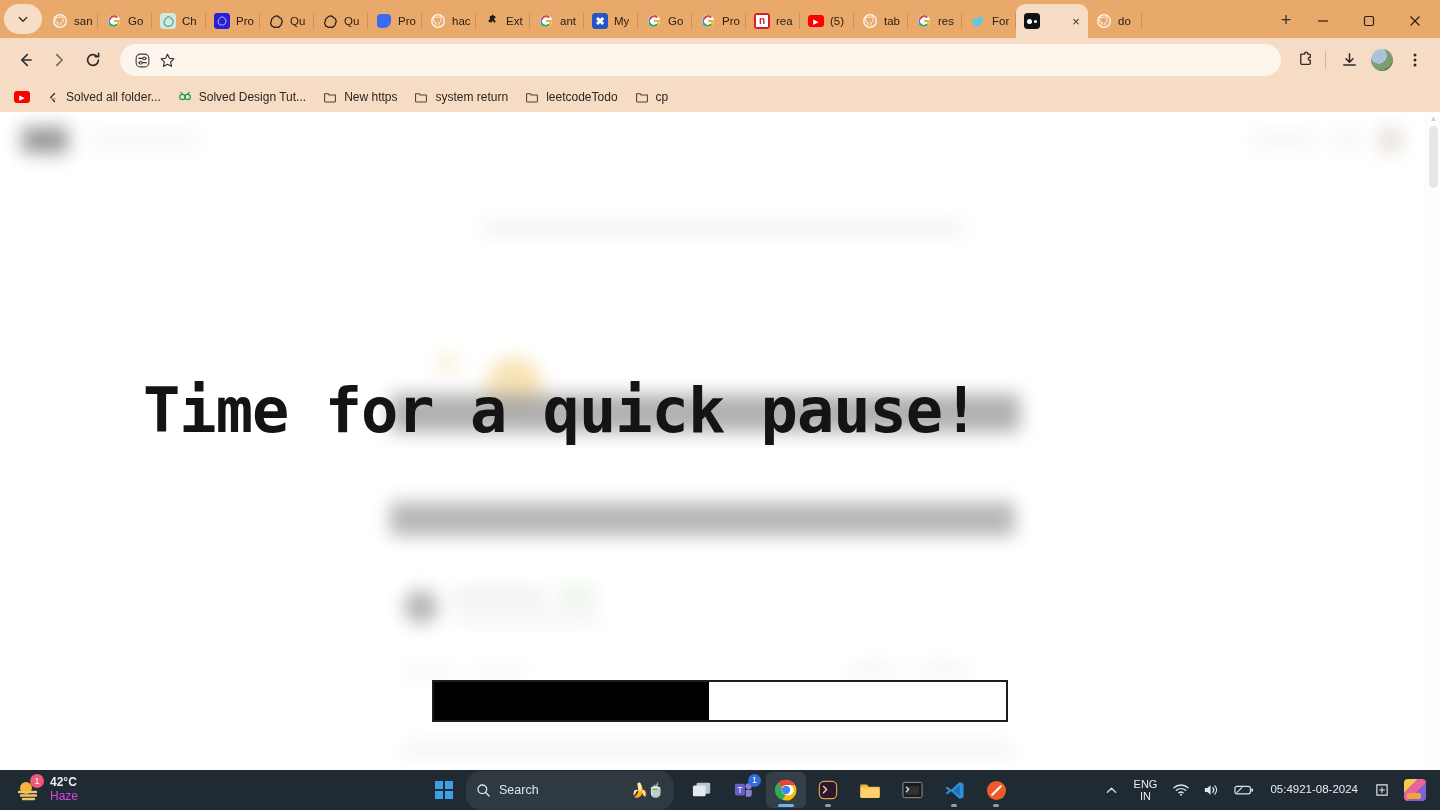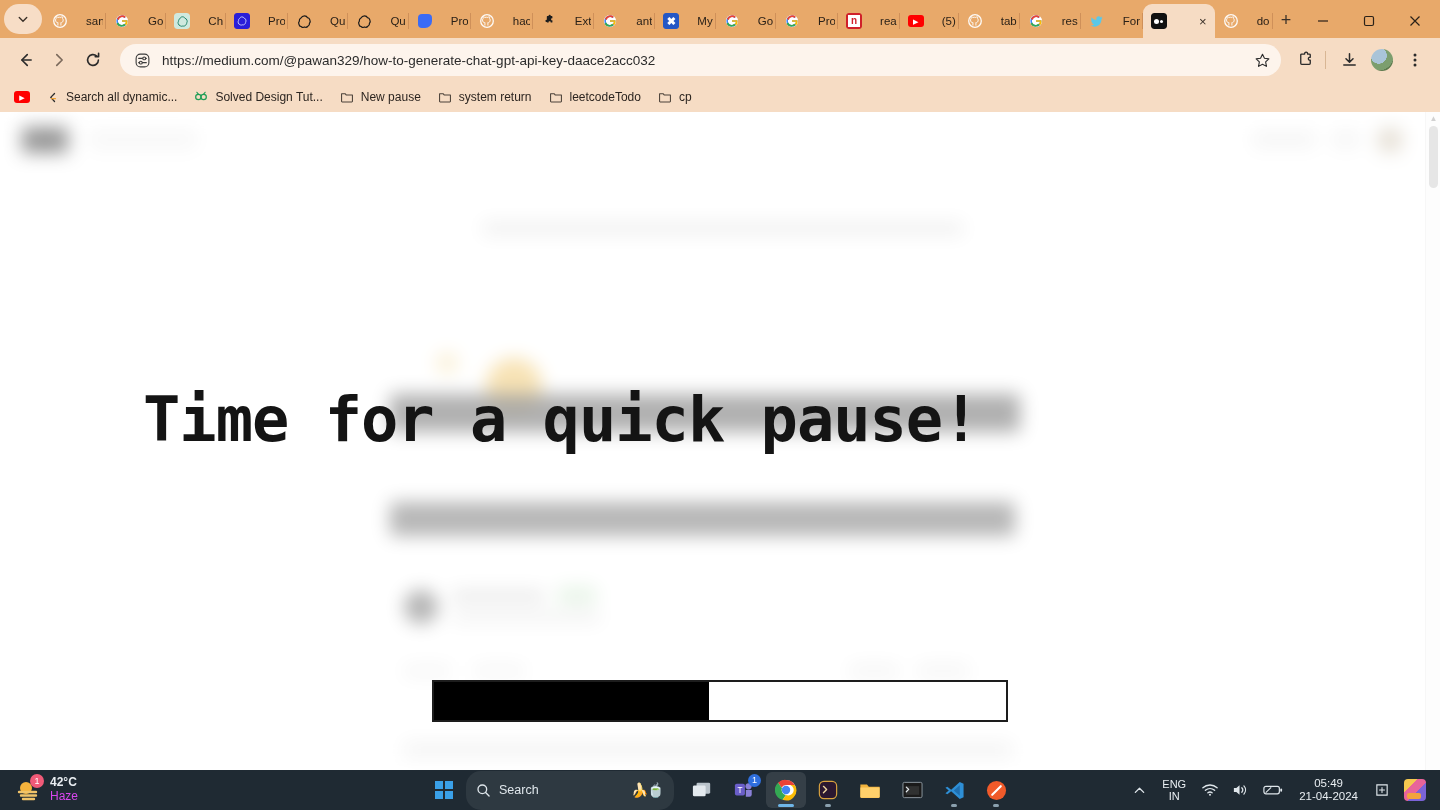--- a/index.html
+++ b/index.html
@@ -37,21 +37,21 @@
     padding: 0 3px 0 8px; margin-bottom: 0;
     max-width: 62px; min-width: 54px;
     overflow: hidden;
   }
   .tab .fav {
     width: 16px; height: 16px; flex: 0 0 16px;
     display: flex; align-items: center; justify-content: center;
     font-size: 11px; border-radius: 3px; overflow: hidden;
   }
   .tab .tlabel {
-    font-size: 11.5px; color: #2a2118; margin-left: 18px;
+    font-size: 11.5px; color: #2a2118; margin-left: 6px;
     white-space: nowrap; overflow: hidden;
     line-height: 34px;
   }
   .tab .tsep {
     position: absolute; right: 0; top: 9px;
     width: 1px; height: 16px; background: #cf9059;
   }
   .tab.active {
     background: #f6dcc4;
     border-radius: 9px 9px 0 0;
@@ -247,21 +247,21 @@
     display: flex; align-items: center; justify-content: center;
     color: #9a9a9a; font-size: 8px;
   }
 
   
   #overlay {
     position: absolute; inset: 0;
     background: rgba(255,255,255,0.55);
   }
   #overlay-text {
-    position: absolute; left: 143px; top: 277px;
+    position: absolute; left: 143px; top: 268px;
     width: 1180px;
     font-family: "DejaVu Sans Mono", monospace;
     color: #141414;
   }
   #ov-line1 { font-size: 62px; font-weight: 700; letter-spacing: -1px; line-height: 1.0; }
   #ov-line2 { font-size: 62px; font-weight: 700; letter-spacing: -1px; line-height: 1.0; margin-top: 42px; }
 
   #progress-wrap {
     position: absolute; left: 432px; top: 568px;
     width: 576px; height: 42px;
@@ -332,21 +332,21 @@
   #tray {
     margin-left: auto; display: flex; align-items: center;
     height: 40px; padding-right: 8px; gap: 2px;
   }
   .tray-item {
     display: flex; align-items: center; justify-content: center;
     height: 34px; padding: 0 6px; border-radius: 5px;
   }
   #lang { flex-direction: column; line-height: 1.12; font-size: 11px; padding: 0 8px; }
   #clock {
-    flex-direction: column; line-height: 1.15; font-size: 11.5px;
+    line-height: 1.15; font-size: 11.5px;
     padding: 0 8px; text-align: center;
   }
   .copilot {
     width: 22px; height: 22px; border-radius: 4px;
     background: linear-gradient(135deg,#f5c84f 0 30%, #e8649a 30% 58%, #7b63d8 58% 100%);
     position: relative;
   }
   .copilot::after {
     content: ""; position: absolute; left: 3px; bottom: 2px;
     width: 14px; height: 6px; background: #f2a33c; border-radius: 2px;
@@ -616,21 +616,20 @@
 
     <div id="omnibox">
       <div class="tune">
         <svg width="17" height="17" viewBox="0 0 20 20">
           <rect x="2.5" y="2.5" width="15" height="15" rx="5" fill="none" stroke="#3b3b3b" stroke-width="1.3"></rect>
           <path d="M5.5 7.5h9M5.5 12.5h9" stroke="#3b3b3b" stroke-width="1.3" stroke-linecap="round"></path>
           <circle cx="12" cy="7.5" r="1.7" fill="#f7ece3" stroke="#3b3b3b" stroke-width="1.3"></circle>
           <circle cx="8" cy="12.5" r="1.7" fill="#f7ece3" stroke="#3b3b3b" stroke-width="1.3"></circle>
         </svg>
       </div>
-      <div id="urltext" title="https://medium.com/@pawan329/how-to-generate-chat-gpt-api-key-daace2acc032">https://medium.com/@pawan329/how-to-generate-chat-gpt-api-key-daace2acc032</div>
       <div class="starbtn">
         <svg width="17" height="17" viewBox="0 0 20 20">
           <path d="M10 2.6l2.3 4.8 5.2.7-3.8 3.6.95 5.2L10 14.4l-4.65 2.5.95-5.2L2.5 8.1l5.2-.7z" fill="none" stroke="#2b2b2b" stroke-width="1.3" stroke-linejoin="round"></path>
         </svg>
       </div>
     </div>
 
     <div class="tbicon">
       <svg width="19" height="19" viewBox="0 0 20 20">
         <path d="M7 3.2h2.1a1.6 1.6 0 1 1 3.1 0H14a1 1 0 0 1 1 1v2.4a1.6 1.6 0 1 0 0 3.1V13a1 1 0 0 1-1 1H6a1 1 0 0 1-1-1V4.2a1 1 0 0 1 1-1z" fill="none" stroke="#2b2b2b" stroke-width="1.4" stroke-linejoin="round"></path>
@@ -663,39 +662,39 @@
           </span>
         </span>
       </div>
       <div class="bm">
         <span class="bmicon">
           <svg viewBox="0 0 16 16" width="13" height="13">
             <path d="M10.5 3L5.8 7.9 10.5 13" fill="none" stroke="#2b2b2b" stroke-width="1.6" stroke-linecap="round" stroke-linejoin="round"></path>
             <path d="M6.8 9.4h4.8" stroke="#f0a030" stroke-width="1.6" stroke-linecap="round"></path>
           </svg>
         </span>
-        <span>Search all dynamic...</span>
+        <span>Solved all folder...</span>
       </div>
       <div class="bm">
         <span class="bmicon">
           <svg viewBox="0 0 16 16" width="14" height="14">
             <circle cx="5" cy="8" r="3.1" fill="none" stroke="#1f9d55" stroke-width="1.4"></circle>
             <circle cx="11" cy="8" r="3.1" fill="none" stroke="#1f9d55" stroke-width="1.4"></circle>
             <path d="M5 4.6L3.3 2.6M11 4.6l1.7-2" stroke="#1f9d55" stroke-width="1.3" stroke-linecap="round"></path>
           </svg>
         </span>
         <span>Solved Design Tut...</span>
       </div>
       <div class="bm">
         <span class="bmicon">
           <svg viewBox="0 0 16 16" width="14" height="14">
             <path d="M1.8 4.2h4l1.2 1.4h7.2v7.3a.7.7 0 0 1-.7.7H2.5a.7.7 0 0 1-.7-.7z" fill="none" stroke="#4a4038" stroke-width="1.2" stroke-linejoin="round"></path>
           </svg>
         </span>
-        <span>New pause</span>
+        <span>New https</span>
       </div>
       <div class="bm">
         <span class="bmicon">
           <svg viewBox="0 0 16 16" width="14" height="14">
             <path d="M1.8 4.2h4l1.2 1.4h7.2v7.3a.7.7 0 0 1-.7.7H2.5a.7.7 0 0 1-.7-.7z" fill="none" stroke="#4a4038" stroke-width="1.2" stroke-linejoin="round"></path>
           </svg>
         </span>
         <span>system return</span>
       </div>
       <div class="bm">
@@ -900,21 +899,21 @@
     </div>
     <div class="tray-item">
       <svg width="20" height="12" viewBox="0 0 22 12">
         <rect x="1" y="2" width="17" height="8.2" rx="2.2" fill="none" stroke="#dfe6eb" stroke-width="1.3"></rect>
         <rect x="19" y="4.4" width="2" height="3.5" rx="1" fill="#dfe6eb"></rect>
         <path d="M3 9l6-6" stroke="#dfe6eb" stroke-width="1.2"></path>
       </svg>
     </div>
     <div class="tray-item" id="clock">
       <span>05:49</span>
-      <span>21-04-2024</span>
+      <span>21-08-2024</span>
     </div>
     <div class="tray-item">
       <svg width="16" height="16" viewBox="0 0 18 18">
         <path d="M3.2 3.2h11.6v11.6H3.2z" fill="none" stroke="#dfe6eb" stroke-width="1.3" rx="2"></path>
         <path d="M9 6.2v5.6M6.2 9h5.6" stroke="#dfe6eb" stroke-width="1.2" stroke-linecap="round"></path>
       </svg>
     </div>
     <div class="tray-item">
       <div class="copilot"></div>
     </div>

